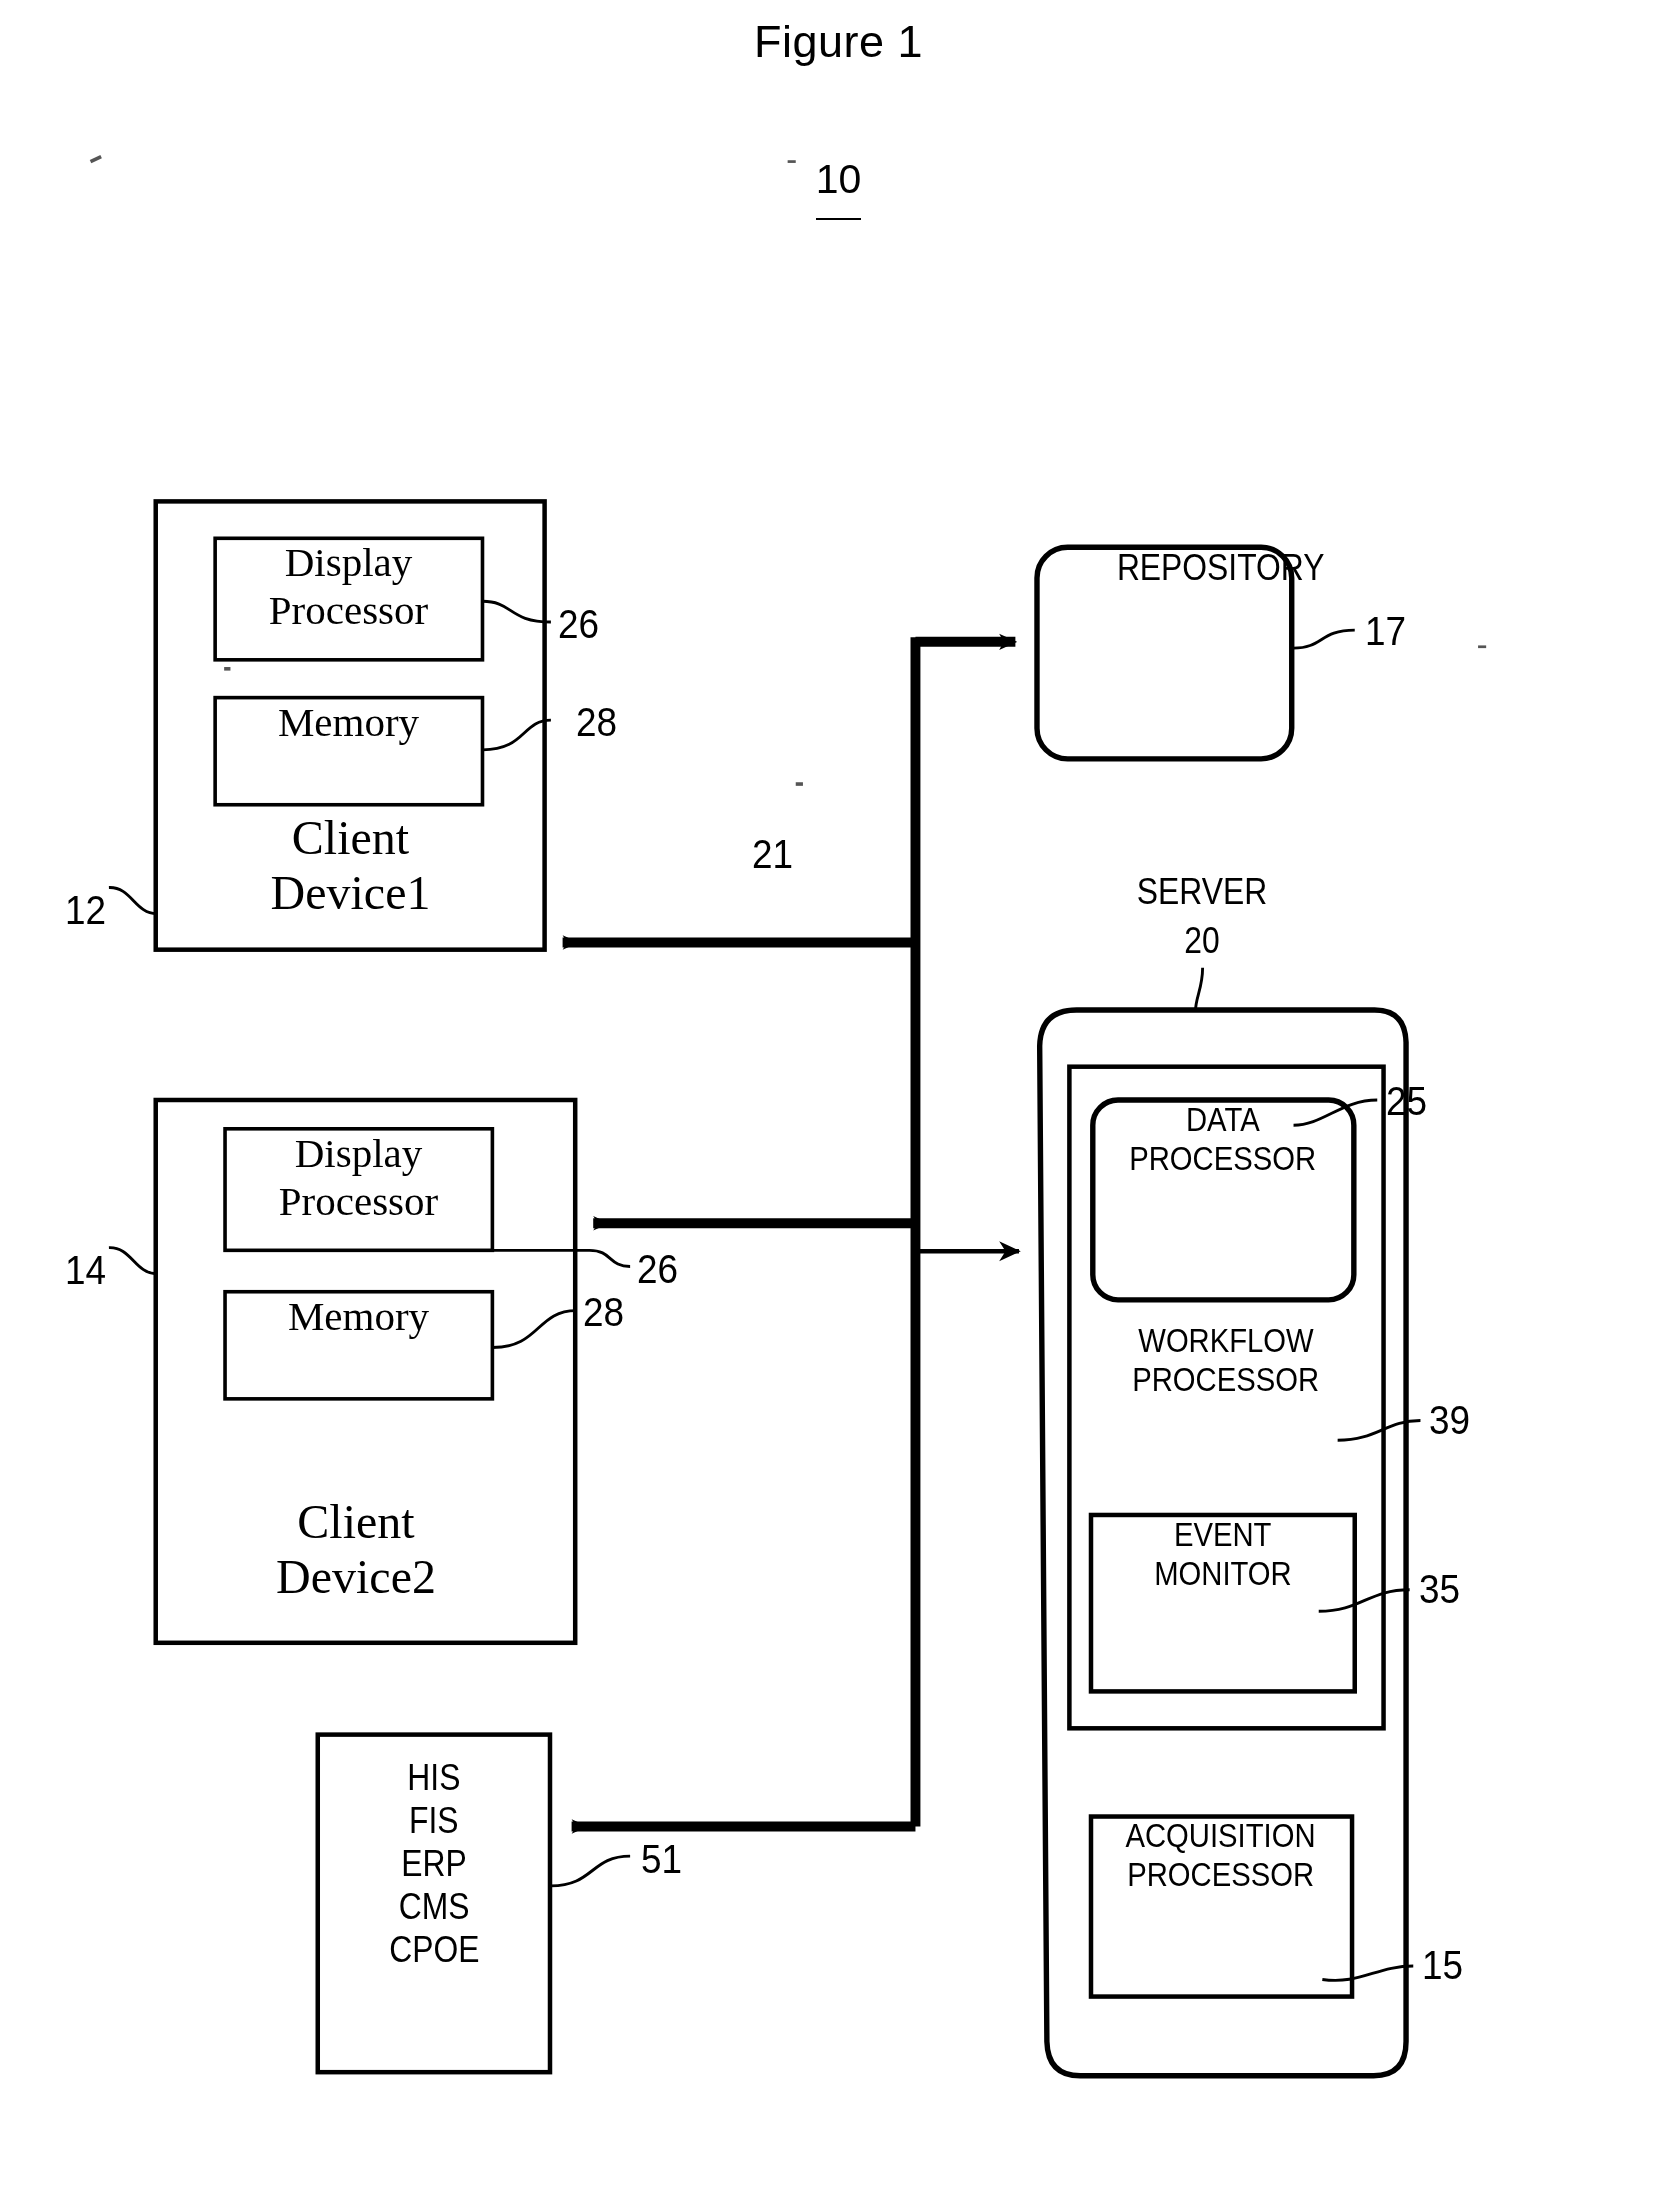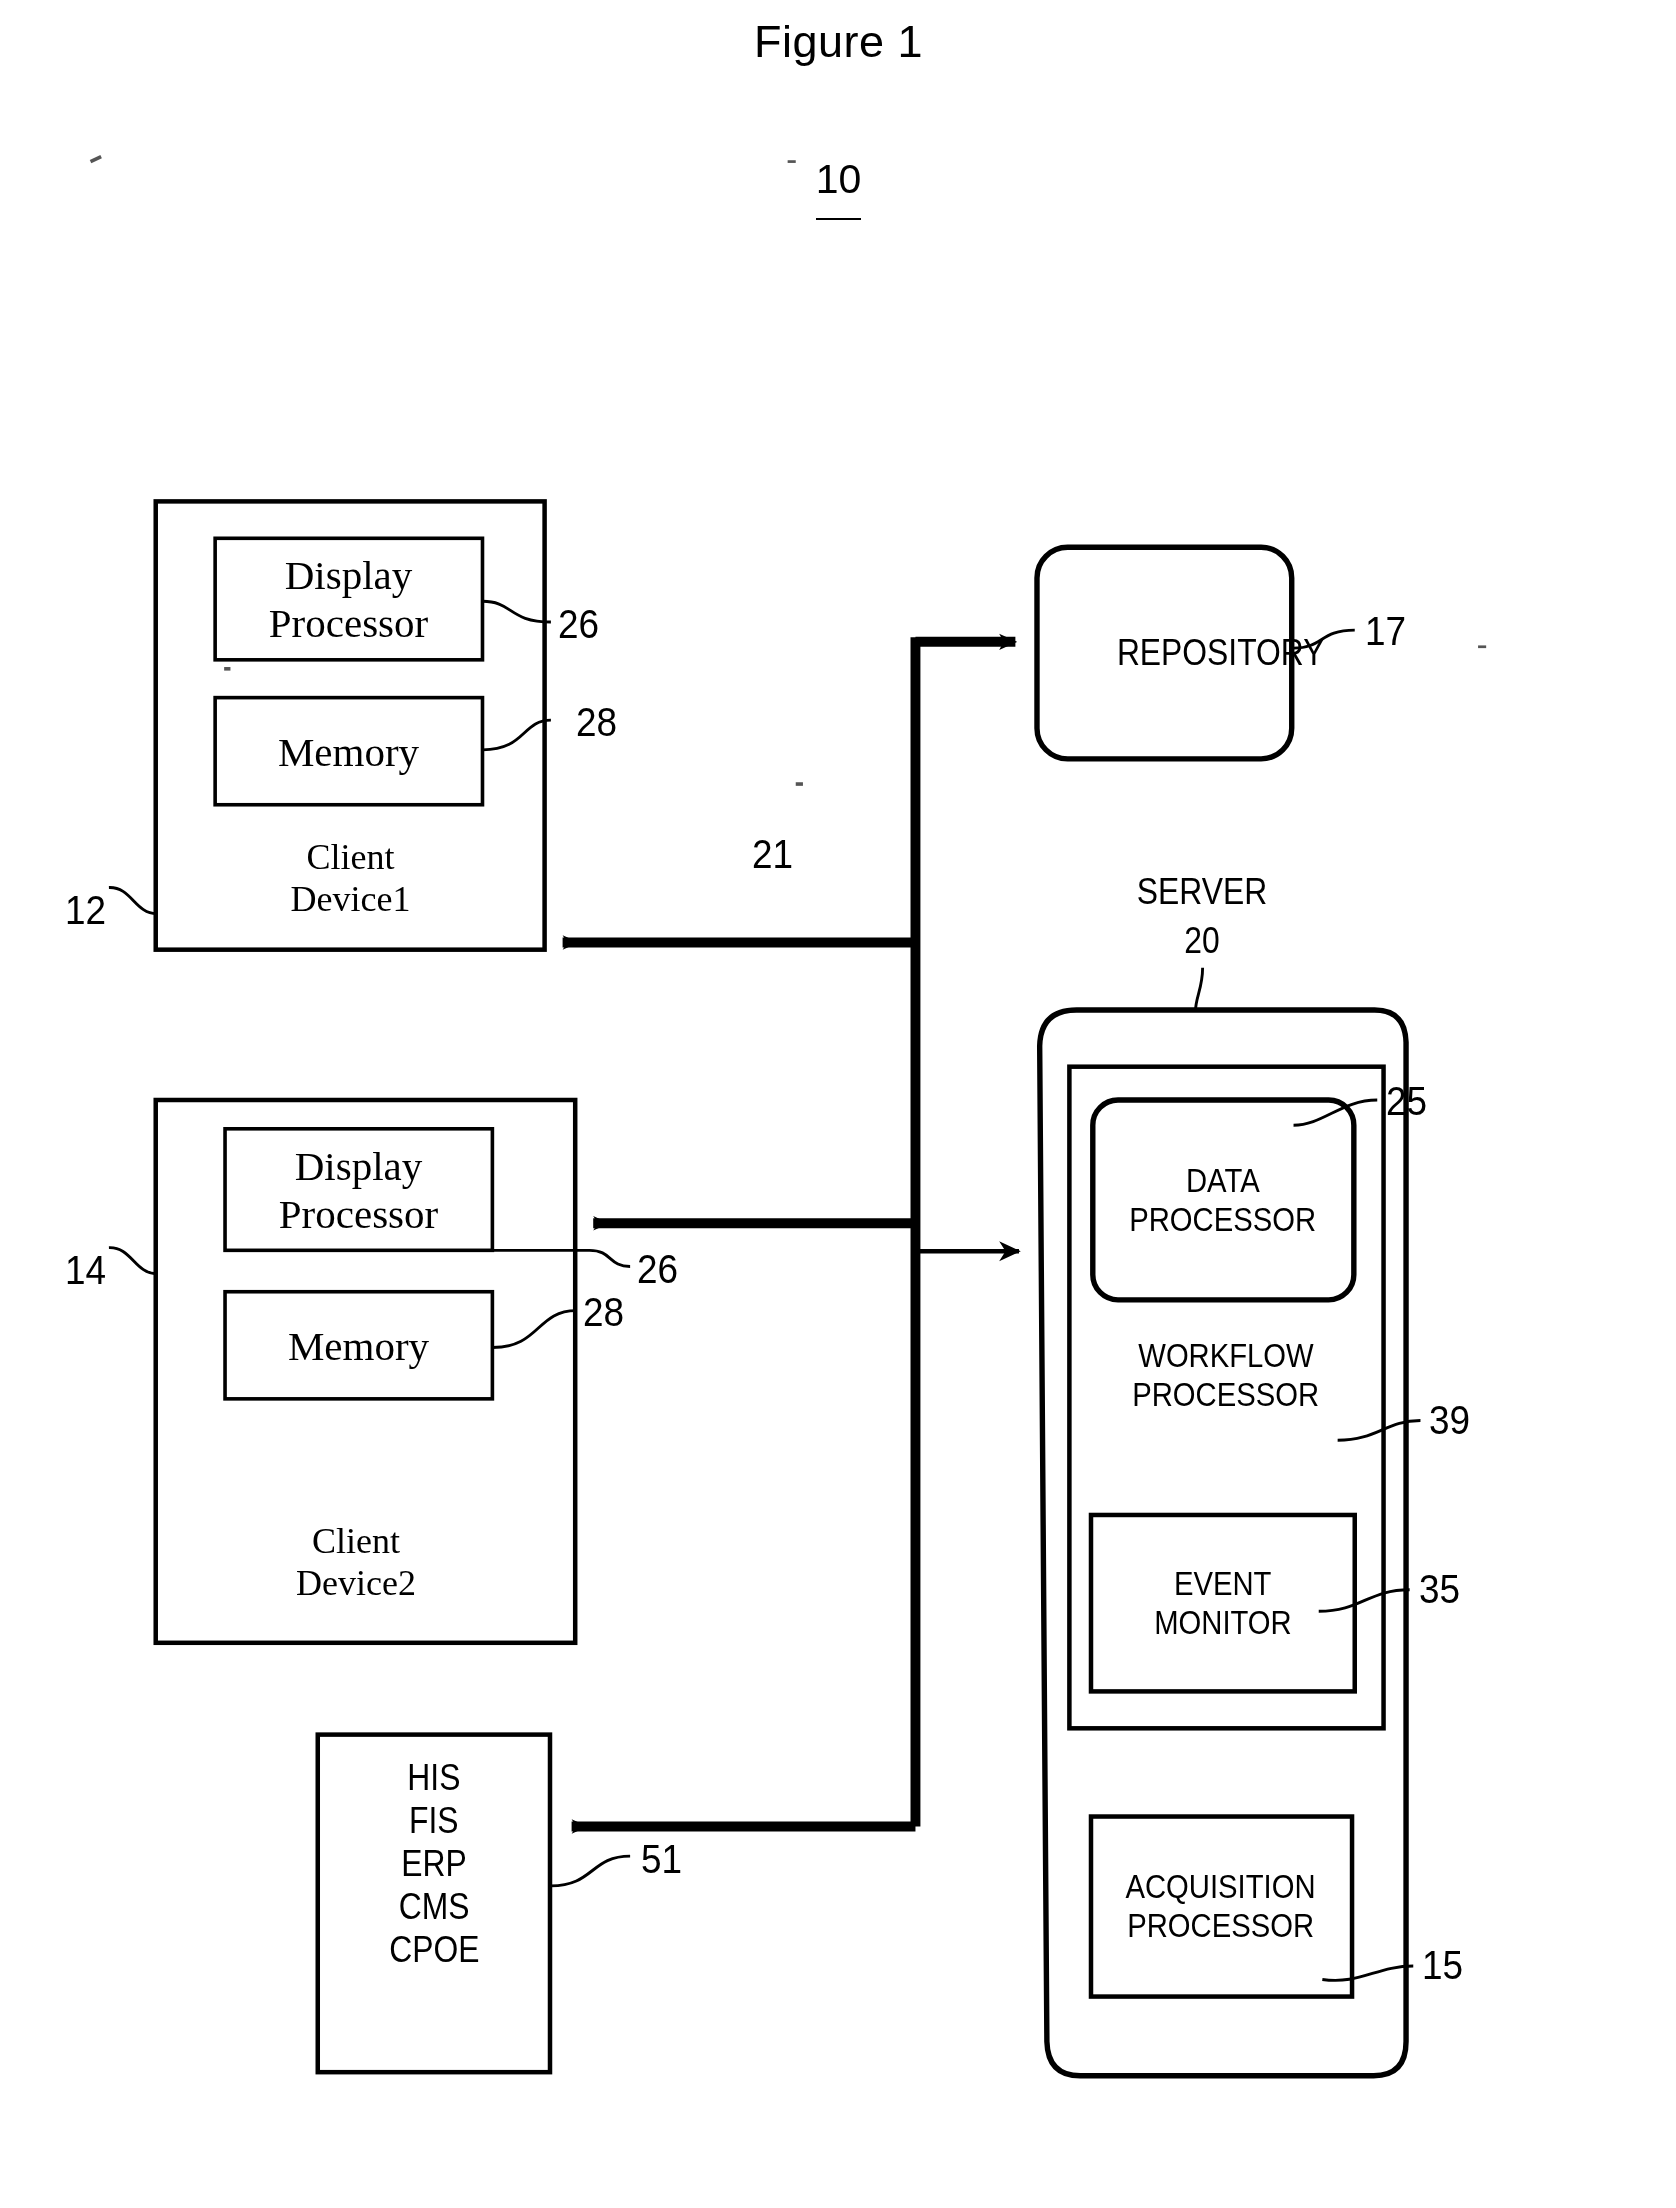--- a/index.html
+++ b/index.html
@@ -30,21 +30,21 @@
     left:0;right:0;text-align:center;top:158px;
   }
   .fig-ref span{border-bottom:2.7px solid #000;padding-bottom:16px;}
 
   
   .serif{
     font-family:"Liberation Serif", serif;
     font-size:41px;
     text-align:center;
   }
-  .serif.big{font-size:36px;}
+  .serif.big{font-size:48px;}
 
   
   .sans{
     font-family:"Liberation Sans", sans-serif;
     font-size:34px;
     text-align:center;
     transform:scaleX(.86);
     transform-origin:center center;
   }
   .sans.lg{font-size:37px;}
@@ -55,21 +55,20 @@
     font-size:41px;
     transform:scaleX(.9);
     transform-origin:left center;
   }
 
   .box-text{
     position:absolute;
     display:flex;
     flex-direction:column;
     align-items:center;
-    justify-content:center;
     pointer-events:none;
   }
 </style>
 </head>
 <body>
 
 <div id="page">
 
   <svg id="svgroot" viewBox="0 0 1863 2454">
     <defs>

